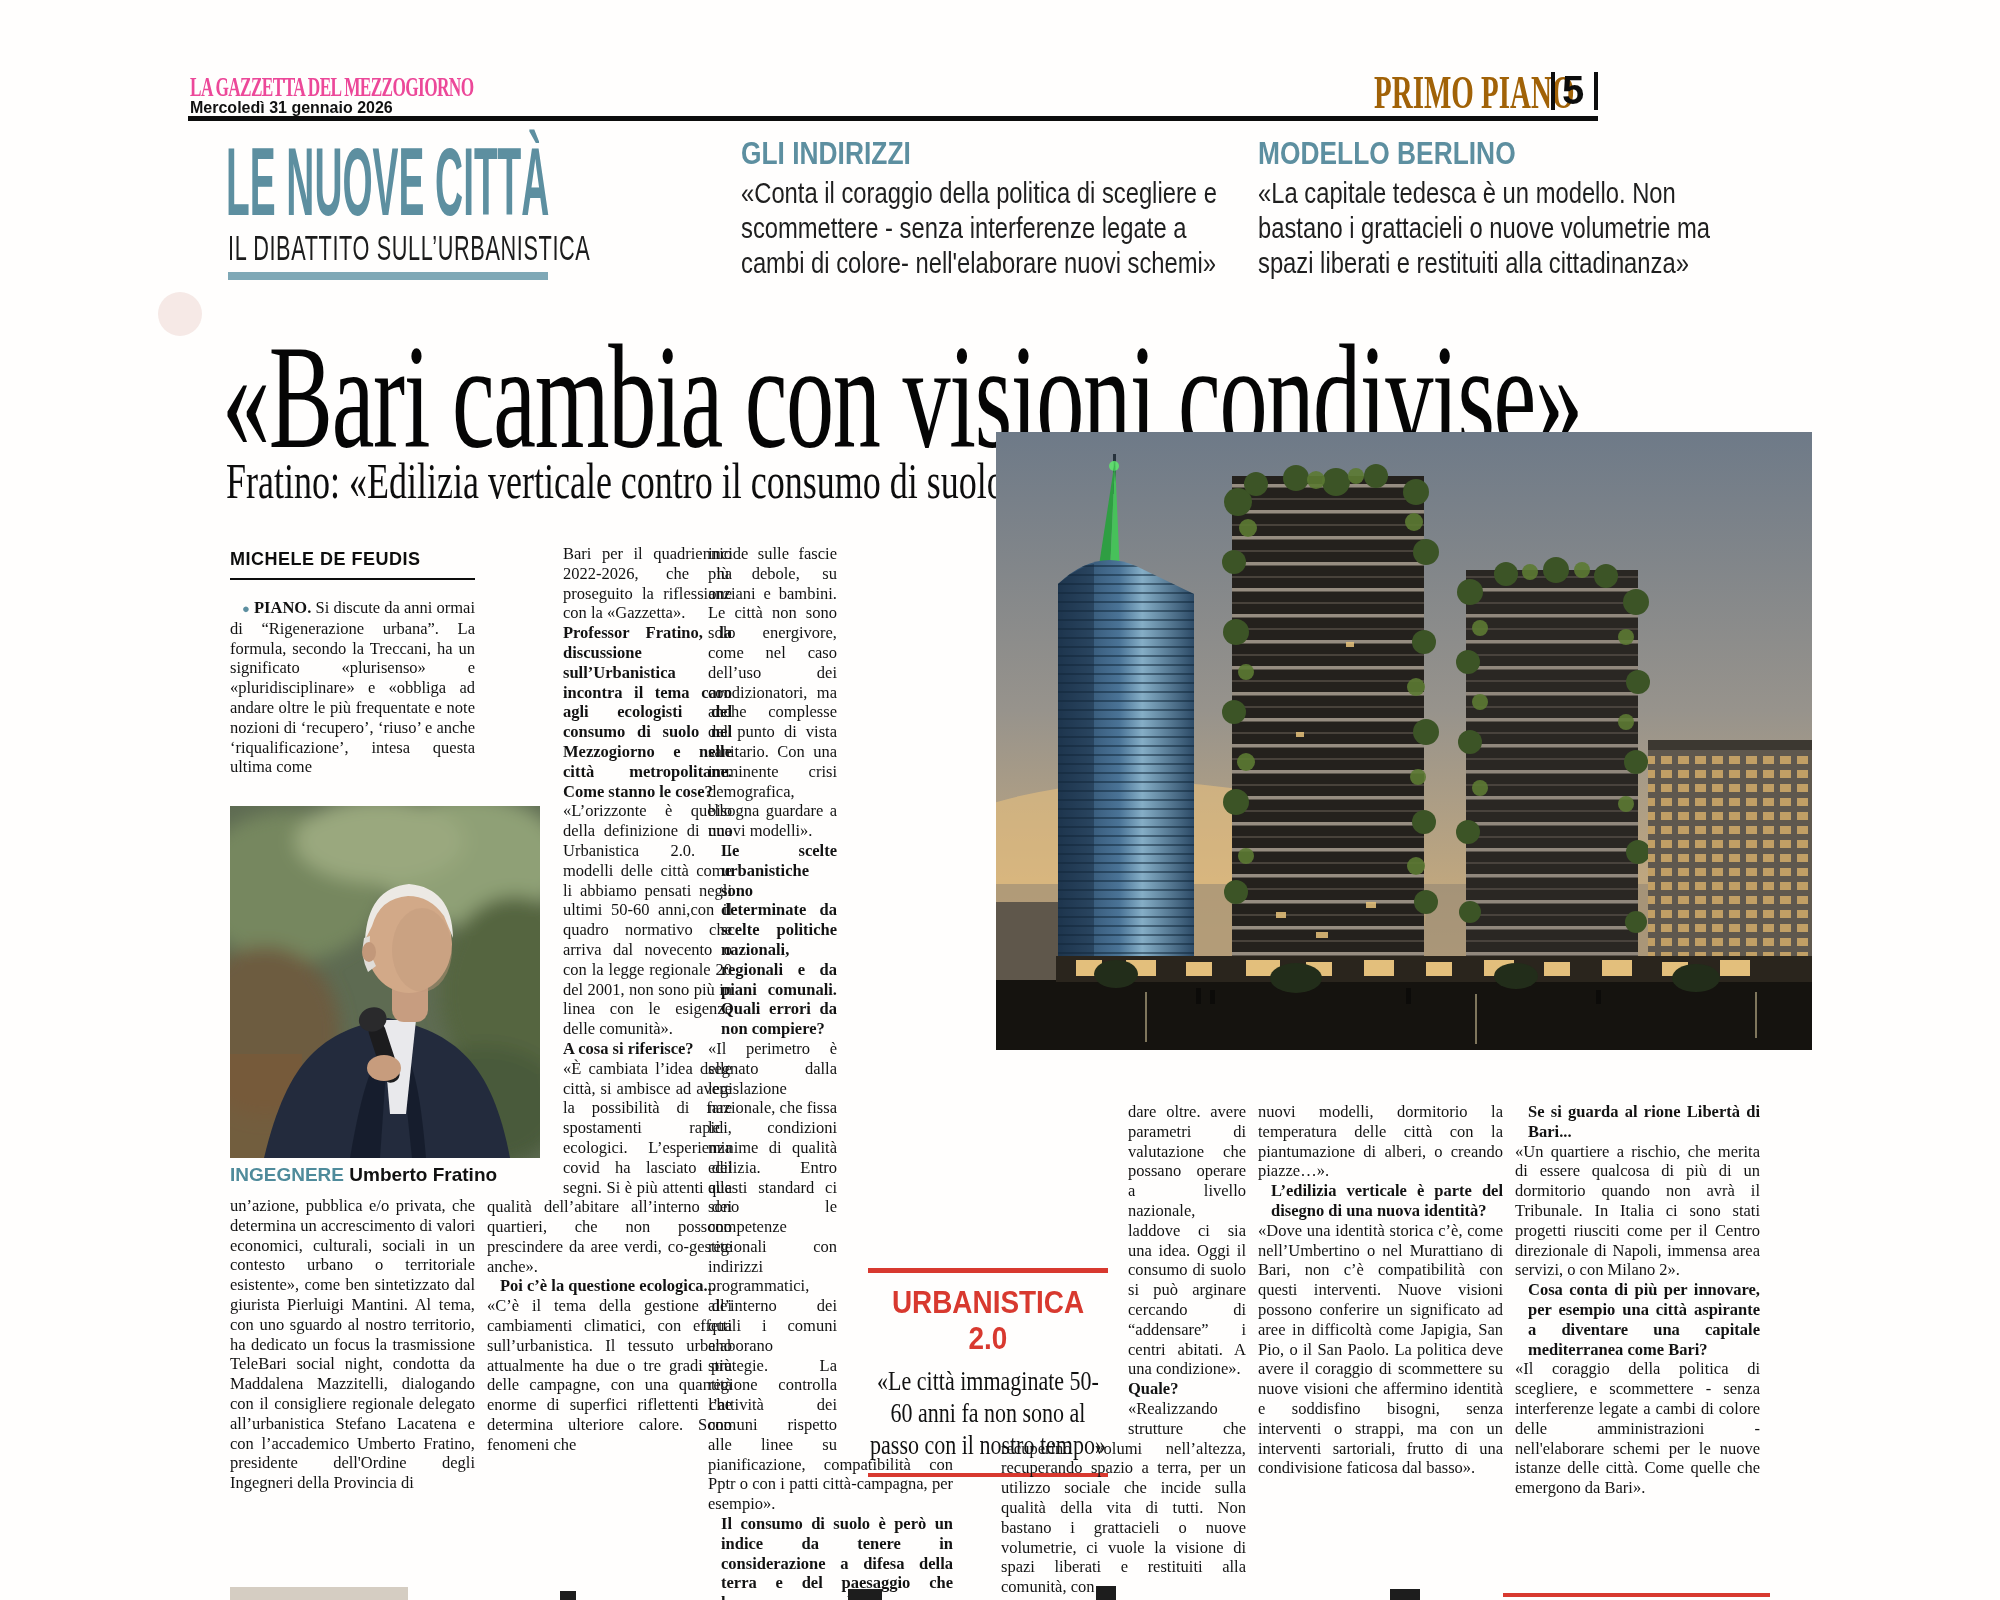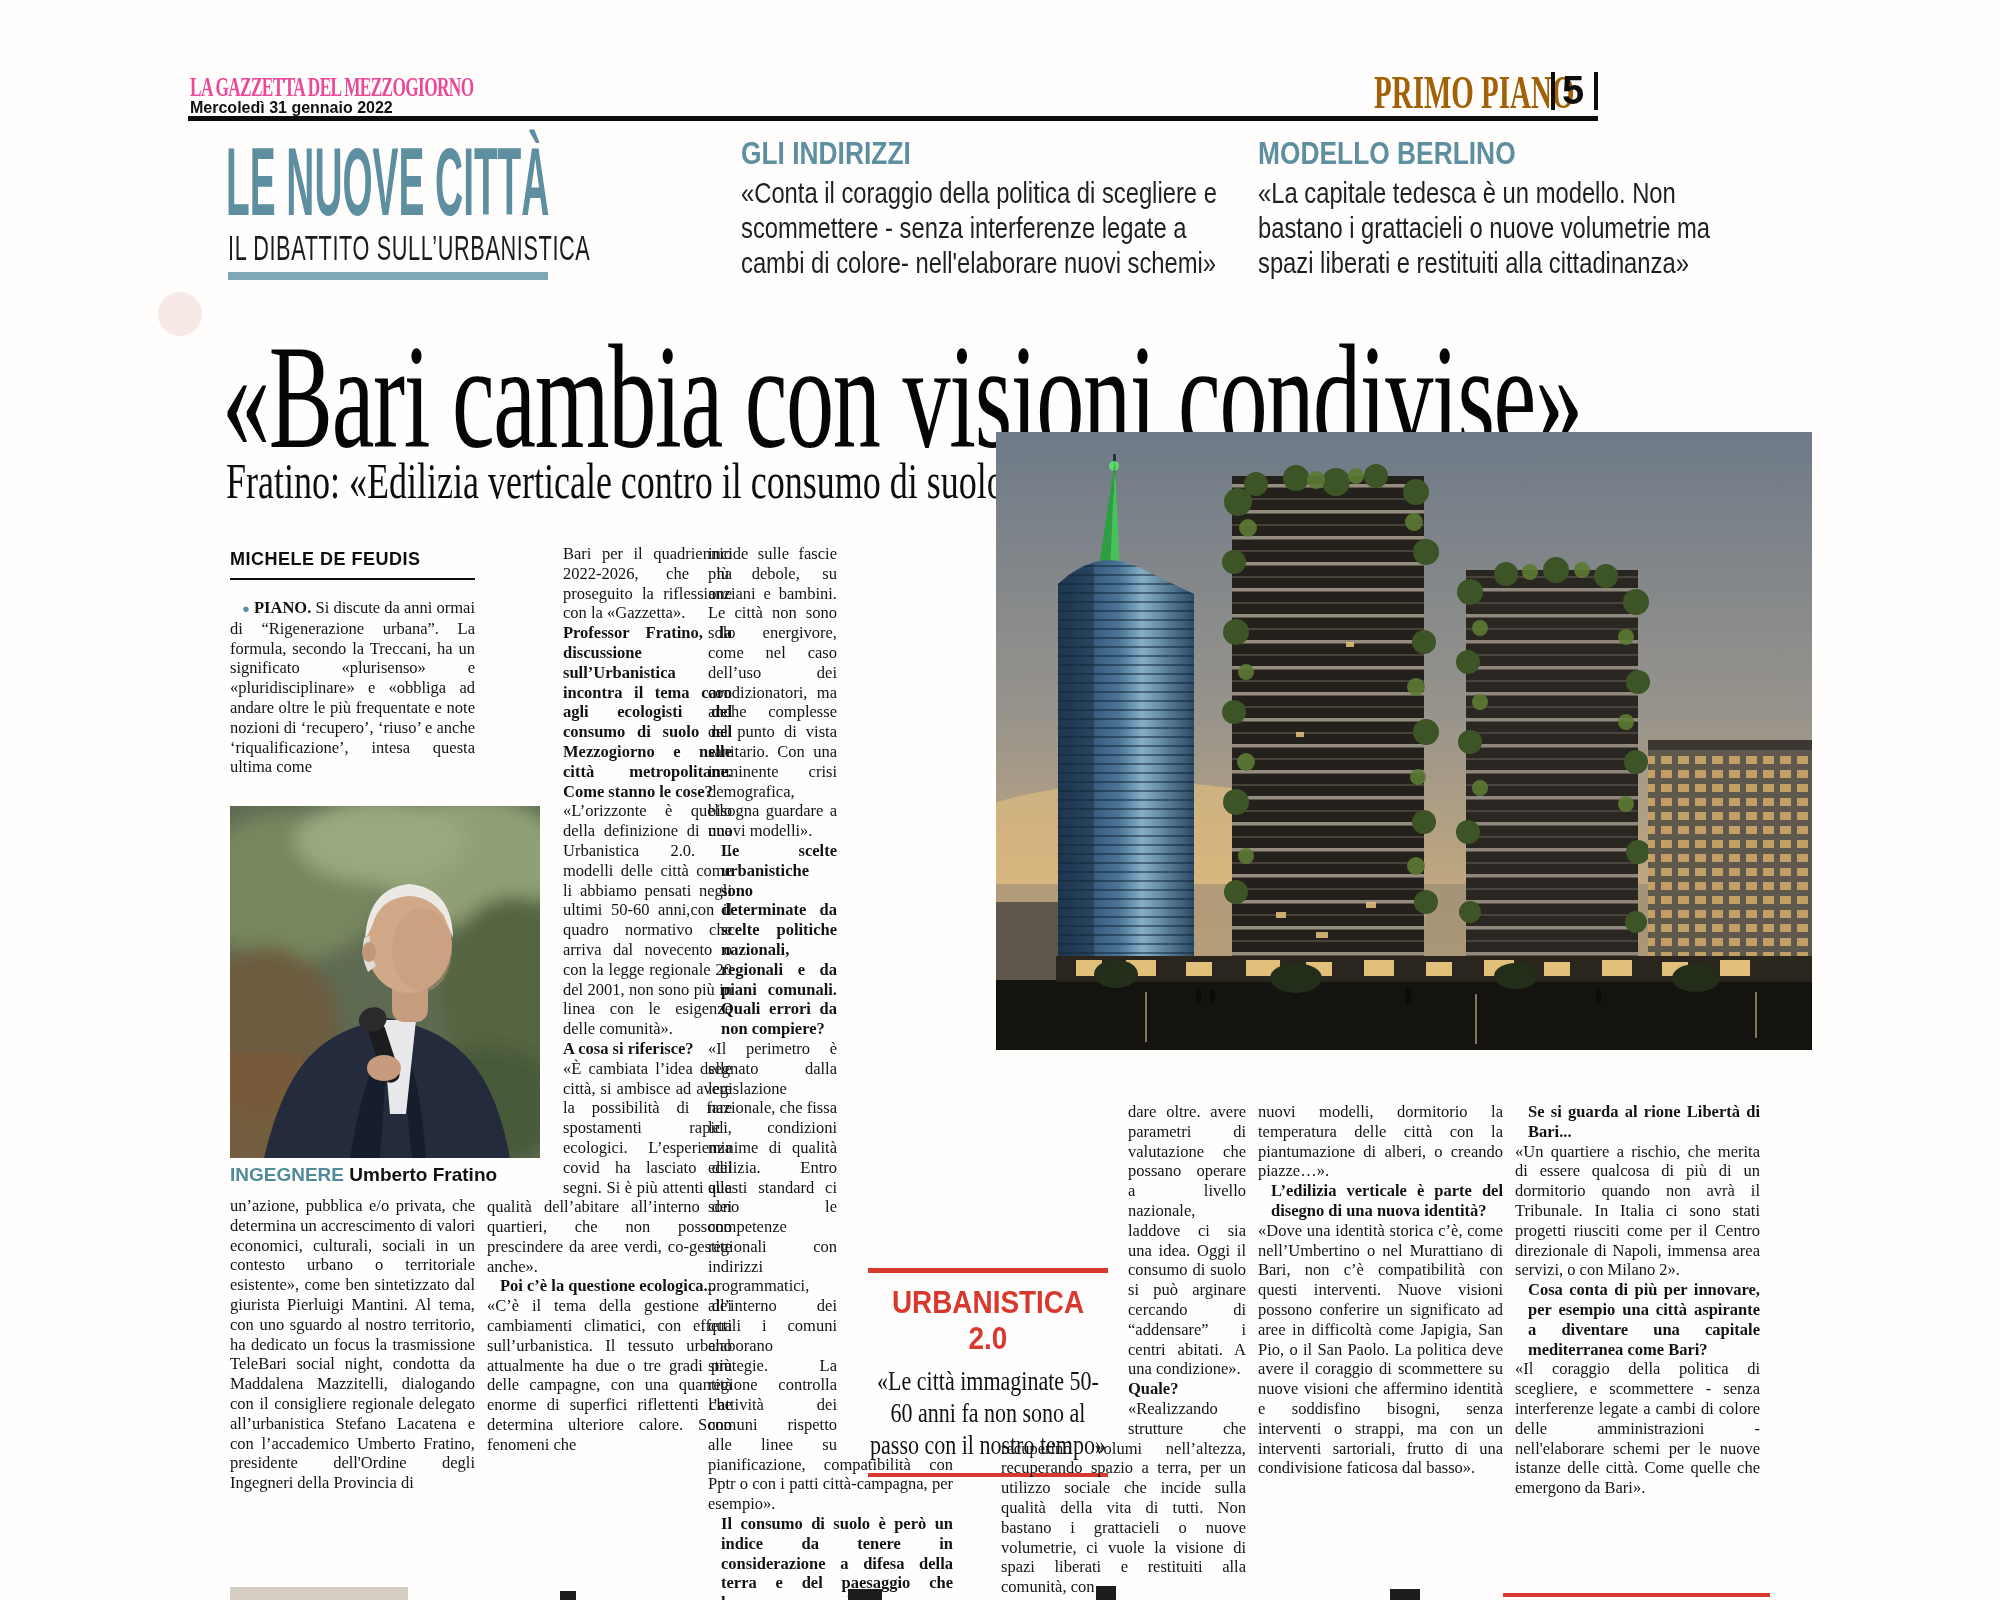--- a/index.html
+++ b/index.html
@@ -48,21 +48,21 @@
   .teaser-red{background:#d8392f;}
 </style>
 </head>
 <body>
 
 <div id="page">
 
   <div class="abs masthead" style="left:190px;top:72px;">
     <span class="cond" style="transform:scaleX(.64);">LA GAZZETTA DEL MEZZOGIORNO</span>
   </div>
-  <div class="abs dateline" style="left:190px;top:99px;">Mercoledì 31 gennaio 2022</div>
+  <div class="abs dateline" style="left:190px;top:99px;">Mercoledì 31 gennaio 2026</div>
 
   <div class="abs section-label" style="left:1374px;top:66px;">
     <span class="cond" style="transform:scaleX(.63);">PRIMO PIANO</span>
   </div>
   <div class="abs vbar" style="left:1551px;top:72px;"></div>
   <div class="abs pagenum" style="left:1562px;top:68px;">5</div>
   <div class="abs vbar" style="left:1594px;top:72px;"></div>
   <div class="abs hrule" style="left:188px;top:116px;width:1410px;height:5px;"></div>
 
   <div class="abs artifact" style="left:158px;top:292px;width:44px;height:44px;"></div>

